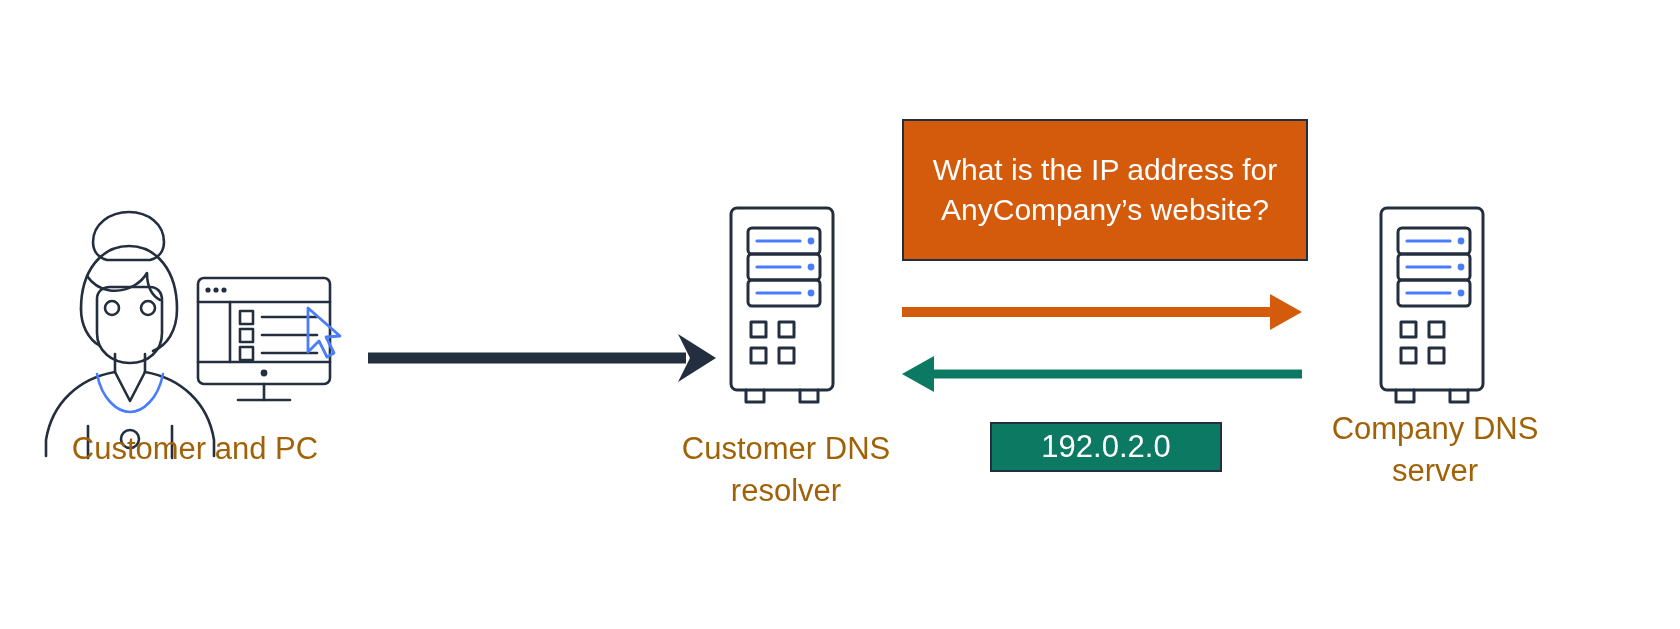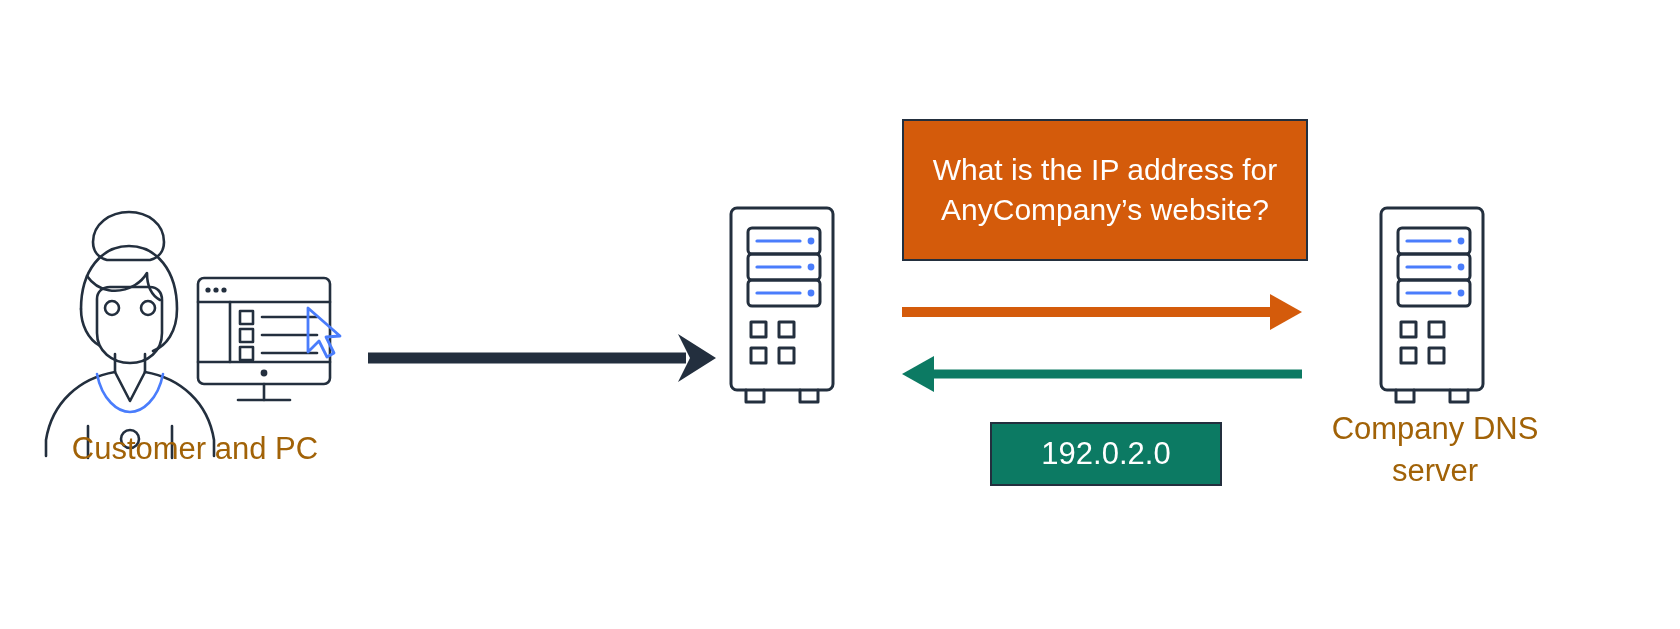--- a/index.html
+++ b/index.html
@@ -152,38 +152,40 @@
         <path d="M31 63 L74 63"></path>
         <path d="M31 89 L74 89"></path>
       </g>
       <g fill="#4a7dfc">
         <circle cx="85" cy="37" r="3.4"></circle>
         <circle cx="85" cy="63" r="3.4"></circle>
         <circle cx="85" cy="89" r="3.4"></circle>
       </g>
     </svg>
   </div>
+  <div class="node-label" style="left:640px; top:428px; width:292px;">Customer DNS
+resolver</div>
 
   <div class="callout callout-question" style="left:902px; top:119px; width:406px; height:142px;">What is the IP address for AnyCompany’s website?</div>
 
   <div class="arrow" style="left:902px; top:292px; width:400px; height:40px;">
     <svg width="400" height="40" viewBox="0 0 400 40">
       <path d="M0 20 L376 20" stroke="#d45b0b" stroke-width="10" fill="none"></path>
       <path d="M368 2 L400 20 L368 38 Z" fill="#d45b0b"></path>
     </svg>
   </div>
 
   <div class="arrow" style="left:902px; top:354px; width:400px; height:40px;">
     <svg width="400" height="40" viewBox="0 0 400 40">
       <path d="M24 20 L400 20" stroke="#0c7a63" stroke-width="9" fill="none"></path>
       <path d="M32 2 L0 20 L32 38 Z" fill="#0c7a63"></path>
     </svg>
   </div>
 
-  <div class="callout callout-answer" style="left:990px; top:422px; width:232px; height:64px;">192.0.2.0</div>
+  <div class="callout callout-answer" style="left:990px; top:422px; width:232px; height:50px;">192.0.2.0</div>
 
   <div class="node illus" style="left:1376px; top:204px; width:118px; height:208px;">
     <svg width="118" height="208" viewBox="0 0 118 208" fill="none">
       <g stroke="#232f3e" stroke-width="3" fill="none" stroke-linecap="round" stroke-linejoin="round">
         <rect x="5" y="4" width="102" height="182" rx="6"></rect>
         <rect x="22" y="24" width="72" height="26" rx="4"></rect>
         <rect x="22" y="50" width="72" height="26" rx="4"></rect>
         <rect x="22" y="76" width="72" height="26" rx="4"></rect>
         <rect x="25" y="118" width="15" height="15"></rect>
         <rect x="53" y="118" width="15" height="15"></rect>

